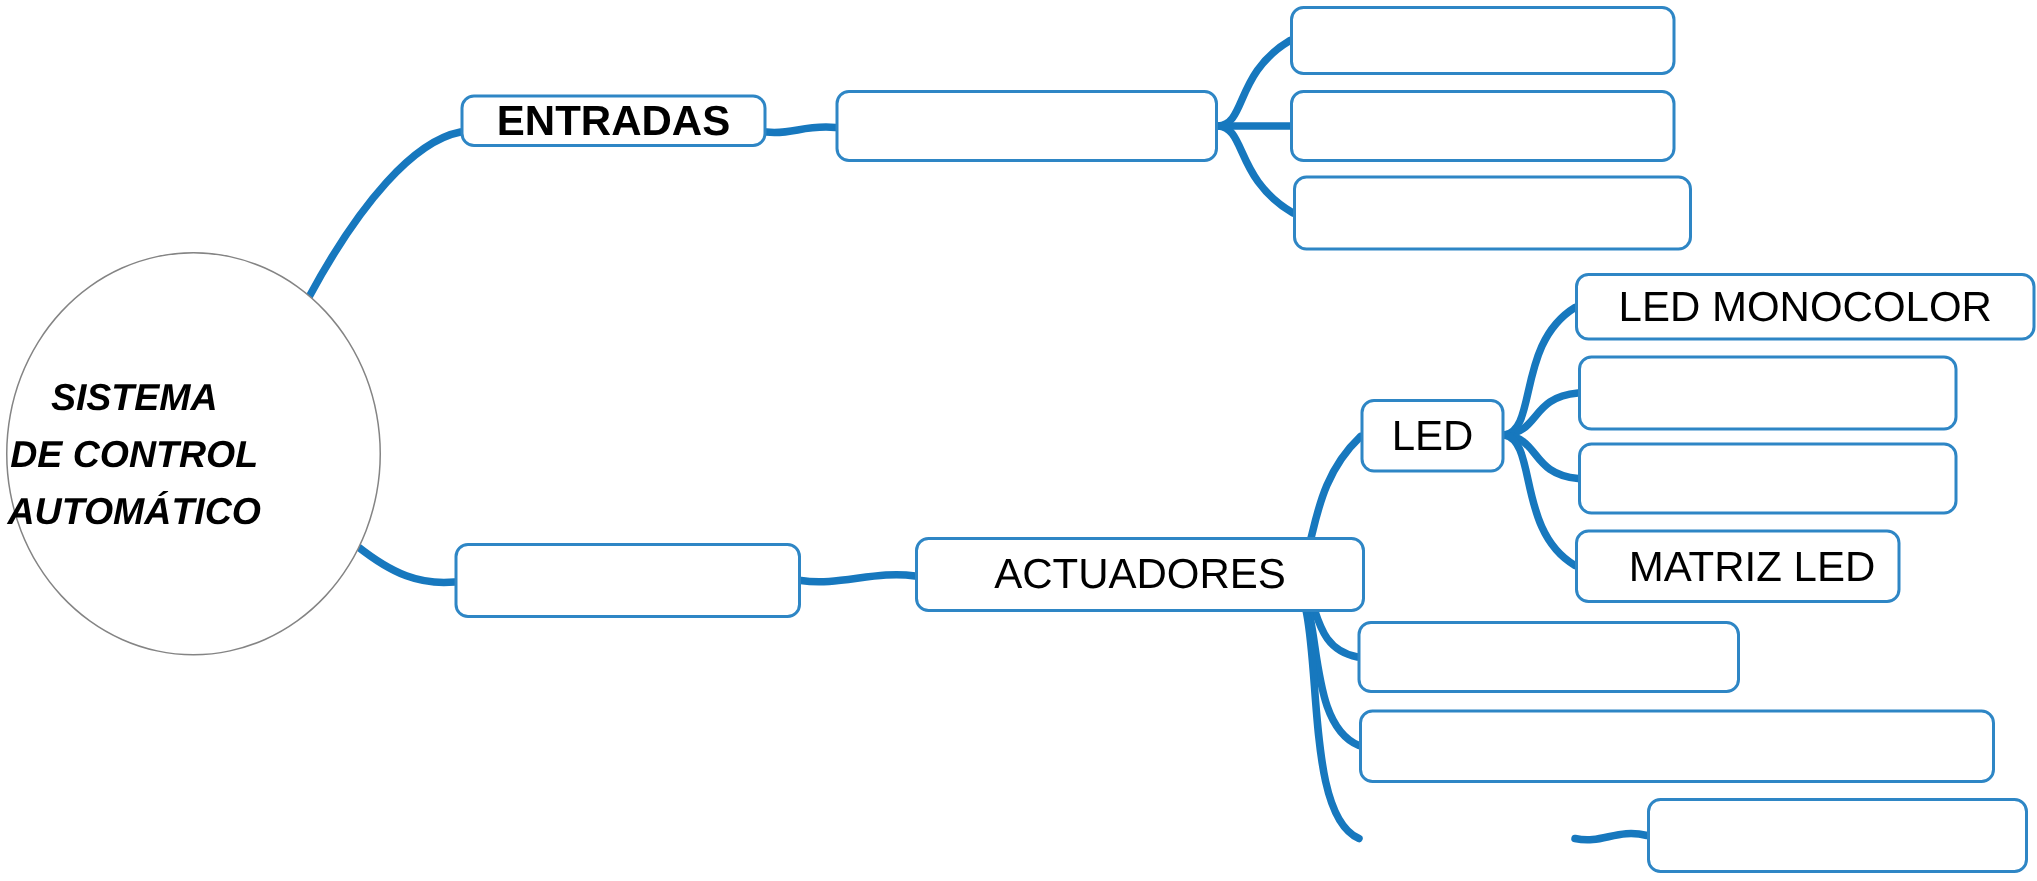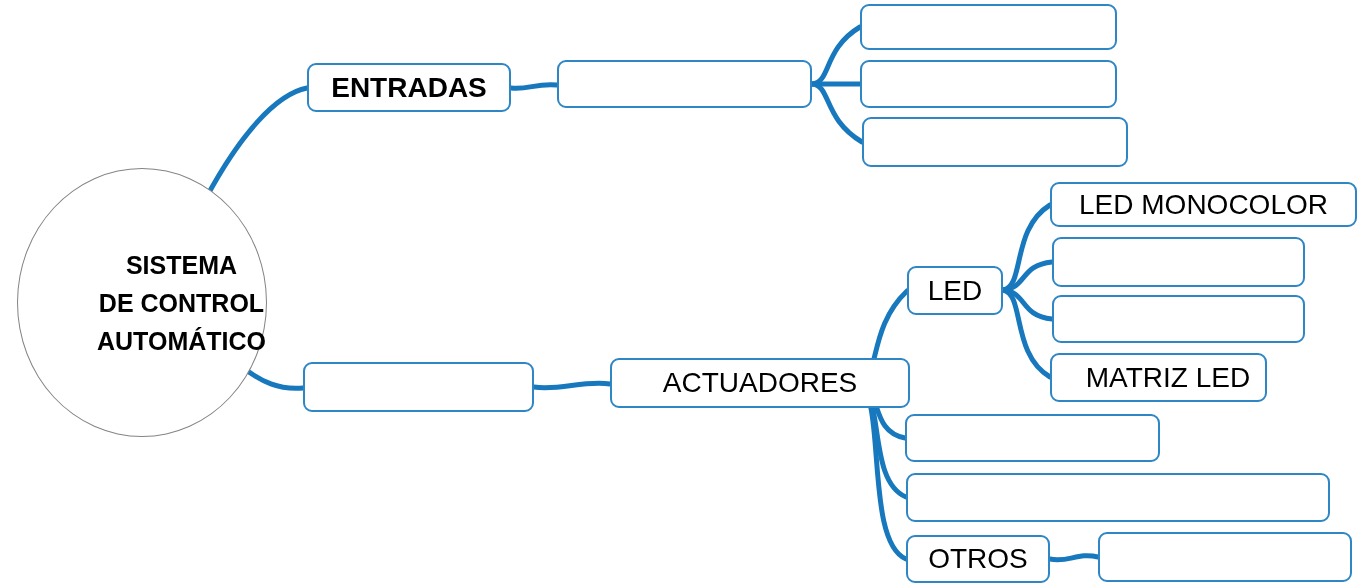--- a/index.html
+++ b/index.html
@@ -20,38 +20,39 @@
     box-sizing:border-box;
     display:flex;align-items:center;justify-content:center;
     color:#000000;
     font-size:28px;
     white-space:nowrap;
     z-index:2;
   }
   .node.bold{font-weight:bold;}
   .root{
     position:absolute;
-    left:17px;top:168px;width:250px;height:269px;
+    left:4px;top:168px;width:250px;height:269px;
     border:1px solid #848484;
     border-radius:50%;
     background:#ffffff;
     box-sizing:border-box;
-    display:flex;align-items:center;justify-content:flex-end;
+    display:flex;align-items:center;justify-content:flex-start;
     z-index:1;
+    font-style:italic;
   }
   .root .root-label{
     font-weight:bold;
     font-size:25px;
     line-height:38px;
     text-align:center;
     color:#000000;
     white-space:pre-line;
   }
   
-  .pos-entradas        {left:307px; top:63px;  width:204px; height:49px;}
+  .pos-entradas        {left:307px; top:63px;  width:204px; height:35px;}
   .pos-entradas-child  {left:557px; top:60px;  width:255px; height:48px;}
   .pos-entradas-gc1    {left:860px; top:4px;   width:257px; height:46px;}
   .pos-entradas-gc2    {left:860px; top:60px;  width:257px; height:48px;}
   .pos-entradas-gc3    {left:862px; top:117px; width:266px; height:50px;}
   .pos-act-parent      {left:303px; top:362px; width:231px; height:50px;}
   .pos-actuadores      {left:610px; top:358px; width:300px; height:50px;}
   .pos-led             {left:907px; top:266px; width:96px;  height:49px;}
   .pos-led-monocolor   {left:1050px;top:182px; width:307px; height:45px;}
   .pos-led-c2          {left:1052px;top:237px; width:253px; height:50px;}
   .pos-led-c3          {left:1052px;top:295px; width:253px; height:48px;}
@@ -140,21 +141,18 @@
   </div>
 
   <div class="node pos-act-c2">
     <span></span>
   </div>
 
   <div class="node pos-act-c3">
     <span></span>
   </div>
 
-  <div class="node pos-otros">
-    <span>OTROS</span>
-  </div>
 
   <div class="node pos-otros-child">
     <span></span>
   </div>
 
 </div>
 
 </body></html>

